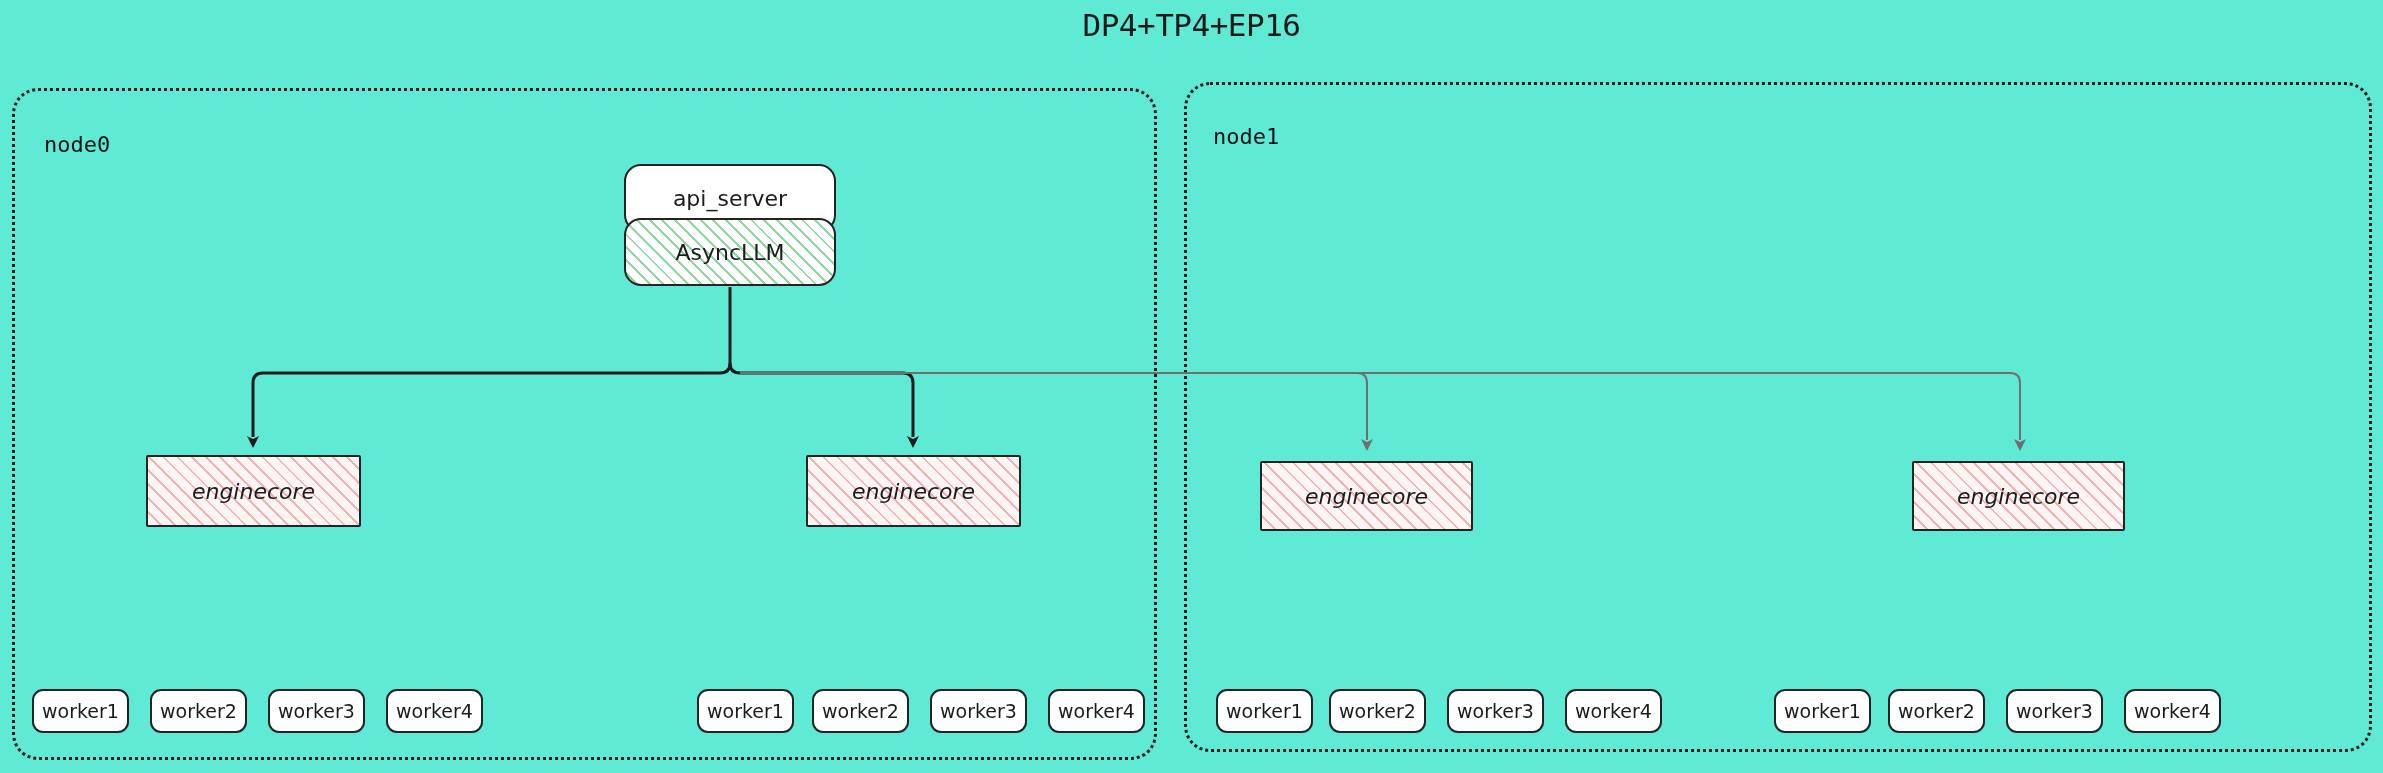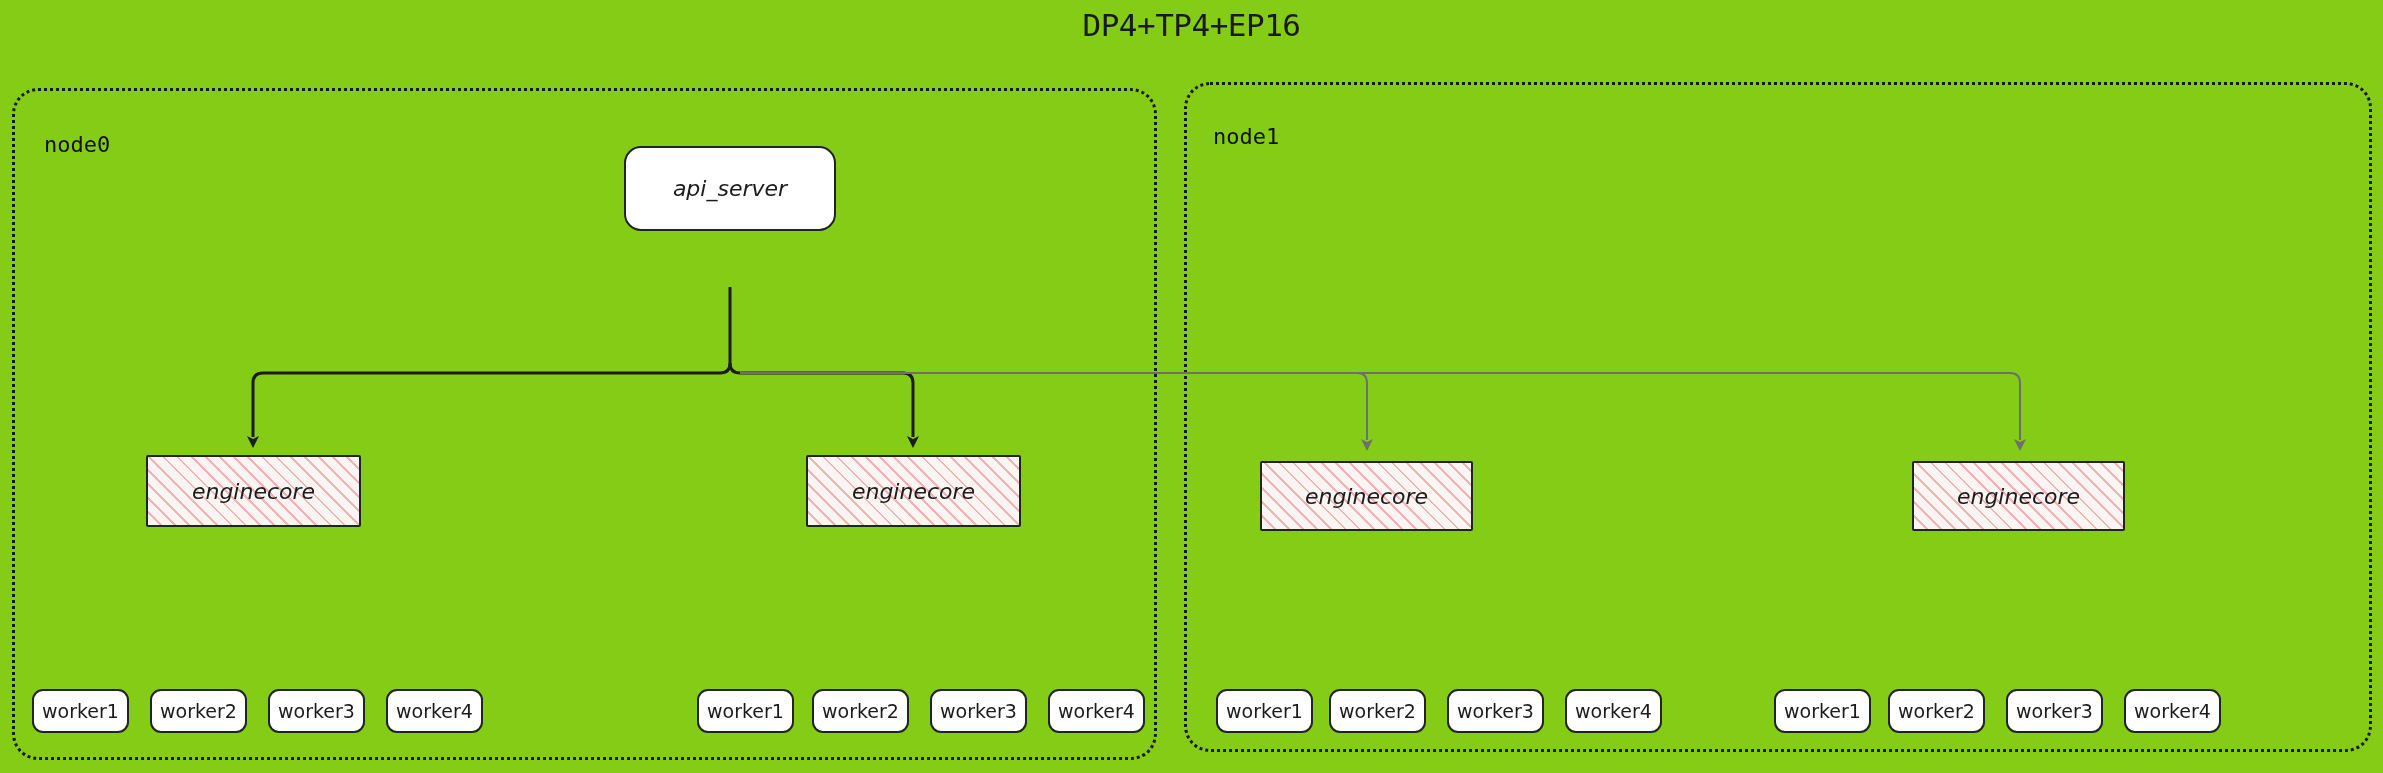--- a/index.html
+++ b/index.html
@@ -7,21 +7,21 @@
     padding: 0;
     background: #ffffff;
   }
   body {
     font-family: "DejaVu Sans", sans-serif;
   }
   #canvas {
     position: relative;
     width: 2383px;
     height: 773px;
-    background: #84cc16;
+    background: #5eead4;
     overflow: hidden;
   }
 
   
   #diagram-title {
     position: absolute;
     left: 0;
     top: 7px;
     width: 2383px;
     text-align: center;
@@ -138,24 +138,27 @@
     <path d="M 740 373 L 903 373 Q 913 373 913 383 L 913 437" fill="none" stroke="#1c1c1c" stroke-width="3" marker-end="url(#arrowDark)"></path>
 
     <path d="M 740 373 L 1357 373 Q 1367 373 1367 383 L 1367 440" fill="none" stroke="#6f6f6f" stroke-width="2" marker-end="url(#arrowLight)"></path>
 
     <path d="M 740 373 L 2010 373 Q 2020 373 2020 383 L 2020 440" fill="none" stroke="#6f6f6f" stroke-width="2" marker-end="url(#arrowLight)"></path>
   </svg>
 
   <div class="node-container" style="left:12px; top:88px; width:1145px; height:672px;"></div>
   <div class="node-label" style="left:44px; top:132px;">node0</div>
 
-  <div class="box box-apiserver" style="left:624px; top:146px; width:212px; height:85px;font-style:italic;">
+  <div class="box box-apiserver" style="left:624px; top:164px; width:212px; height:68px;">
     <span>api_server</span>
   </div>
 
+  <div class="box box-asyncllm" style="left:624px; top:218px; width:212px; height:68px;">
+    <span>AsyncLLM</span>
+  </div>
 
   <div class="box box-enginecore" style="left:146px; top:455px; width:215px; height:72px;">
     <span>enginecore</span>
   </div>
 
   <div class="box box-enginecore" style="left:806px; top:455px; width:215px; height:72px;">
     <span>enginecore</span>
   </div>
 
   <div class="box box-worker" style="left:32px; top:641px; width:97px; height:44px;">

